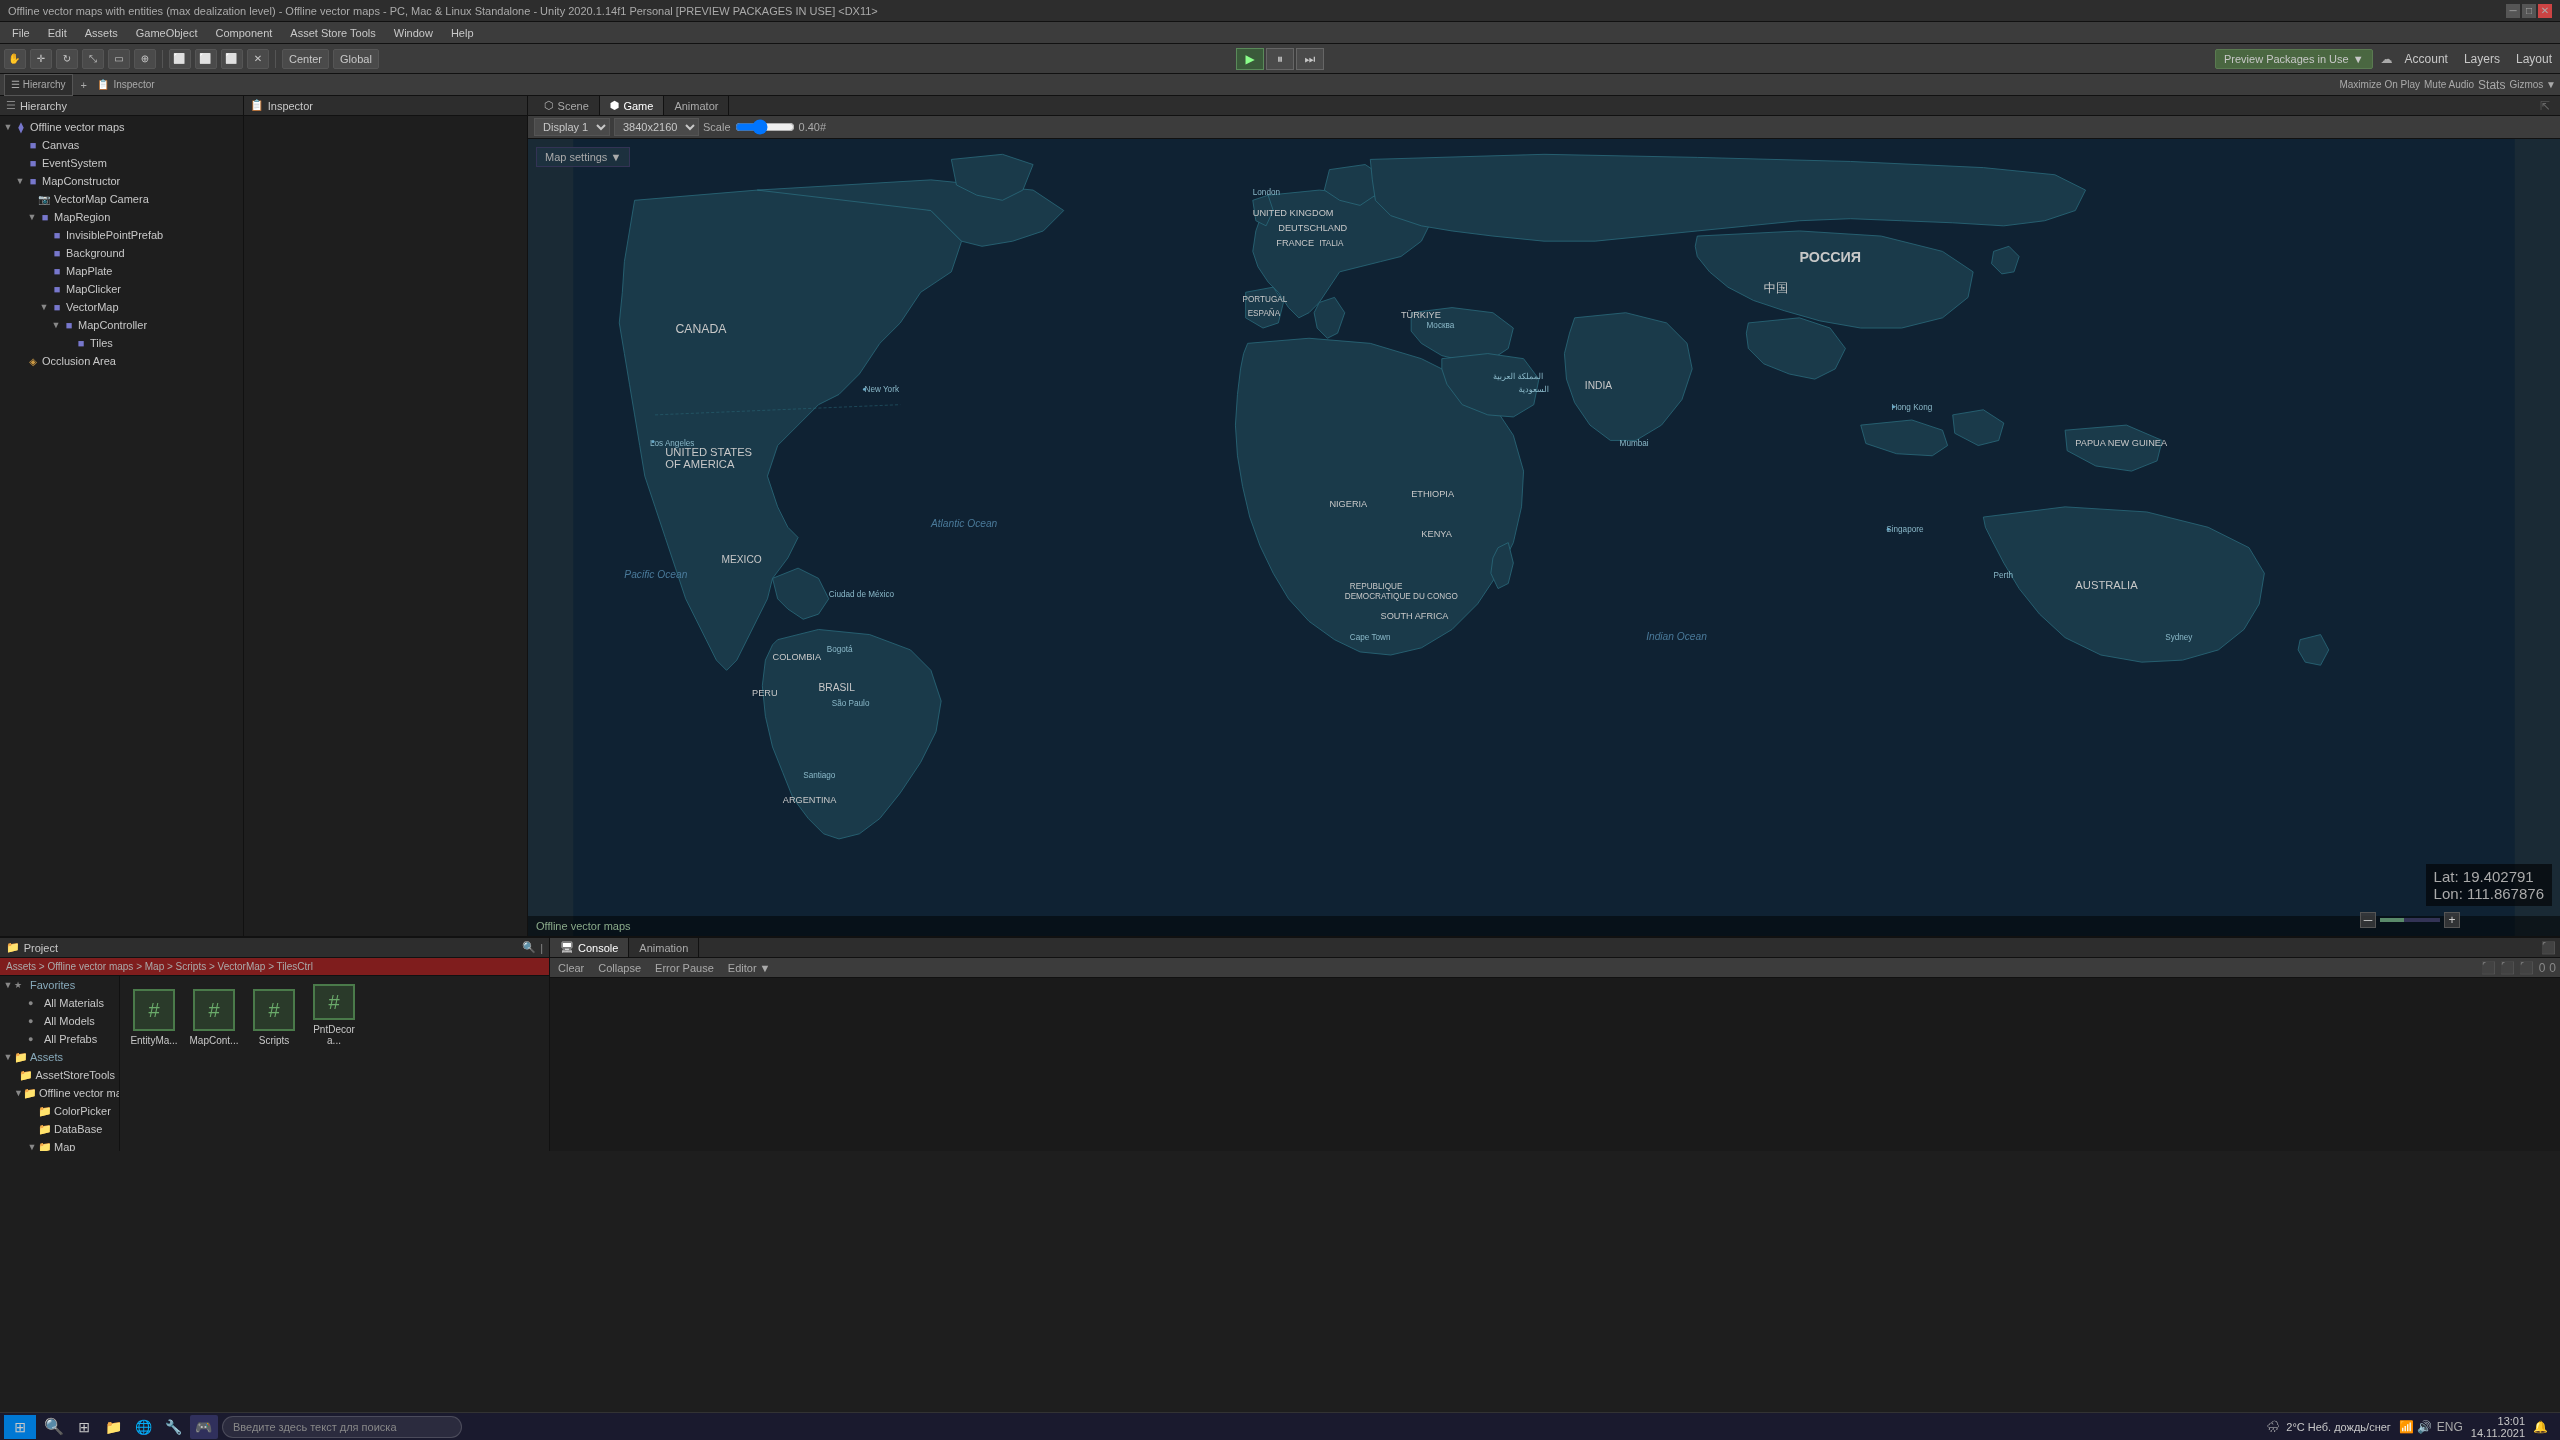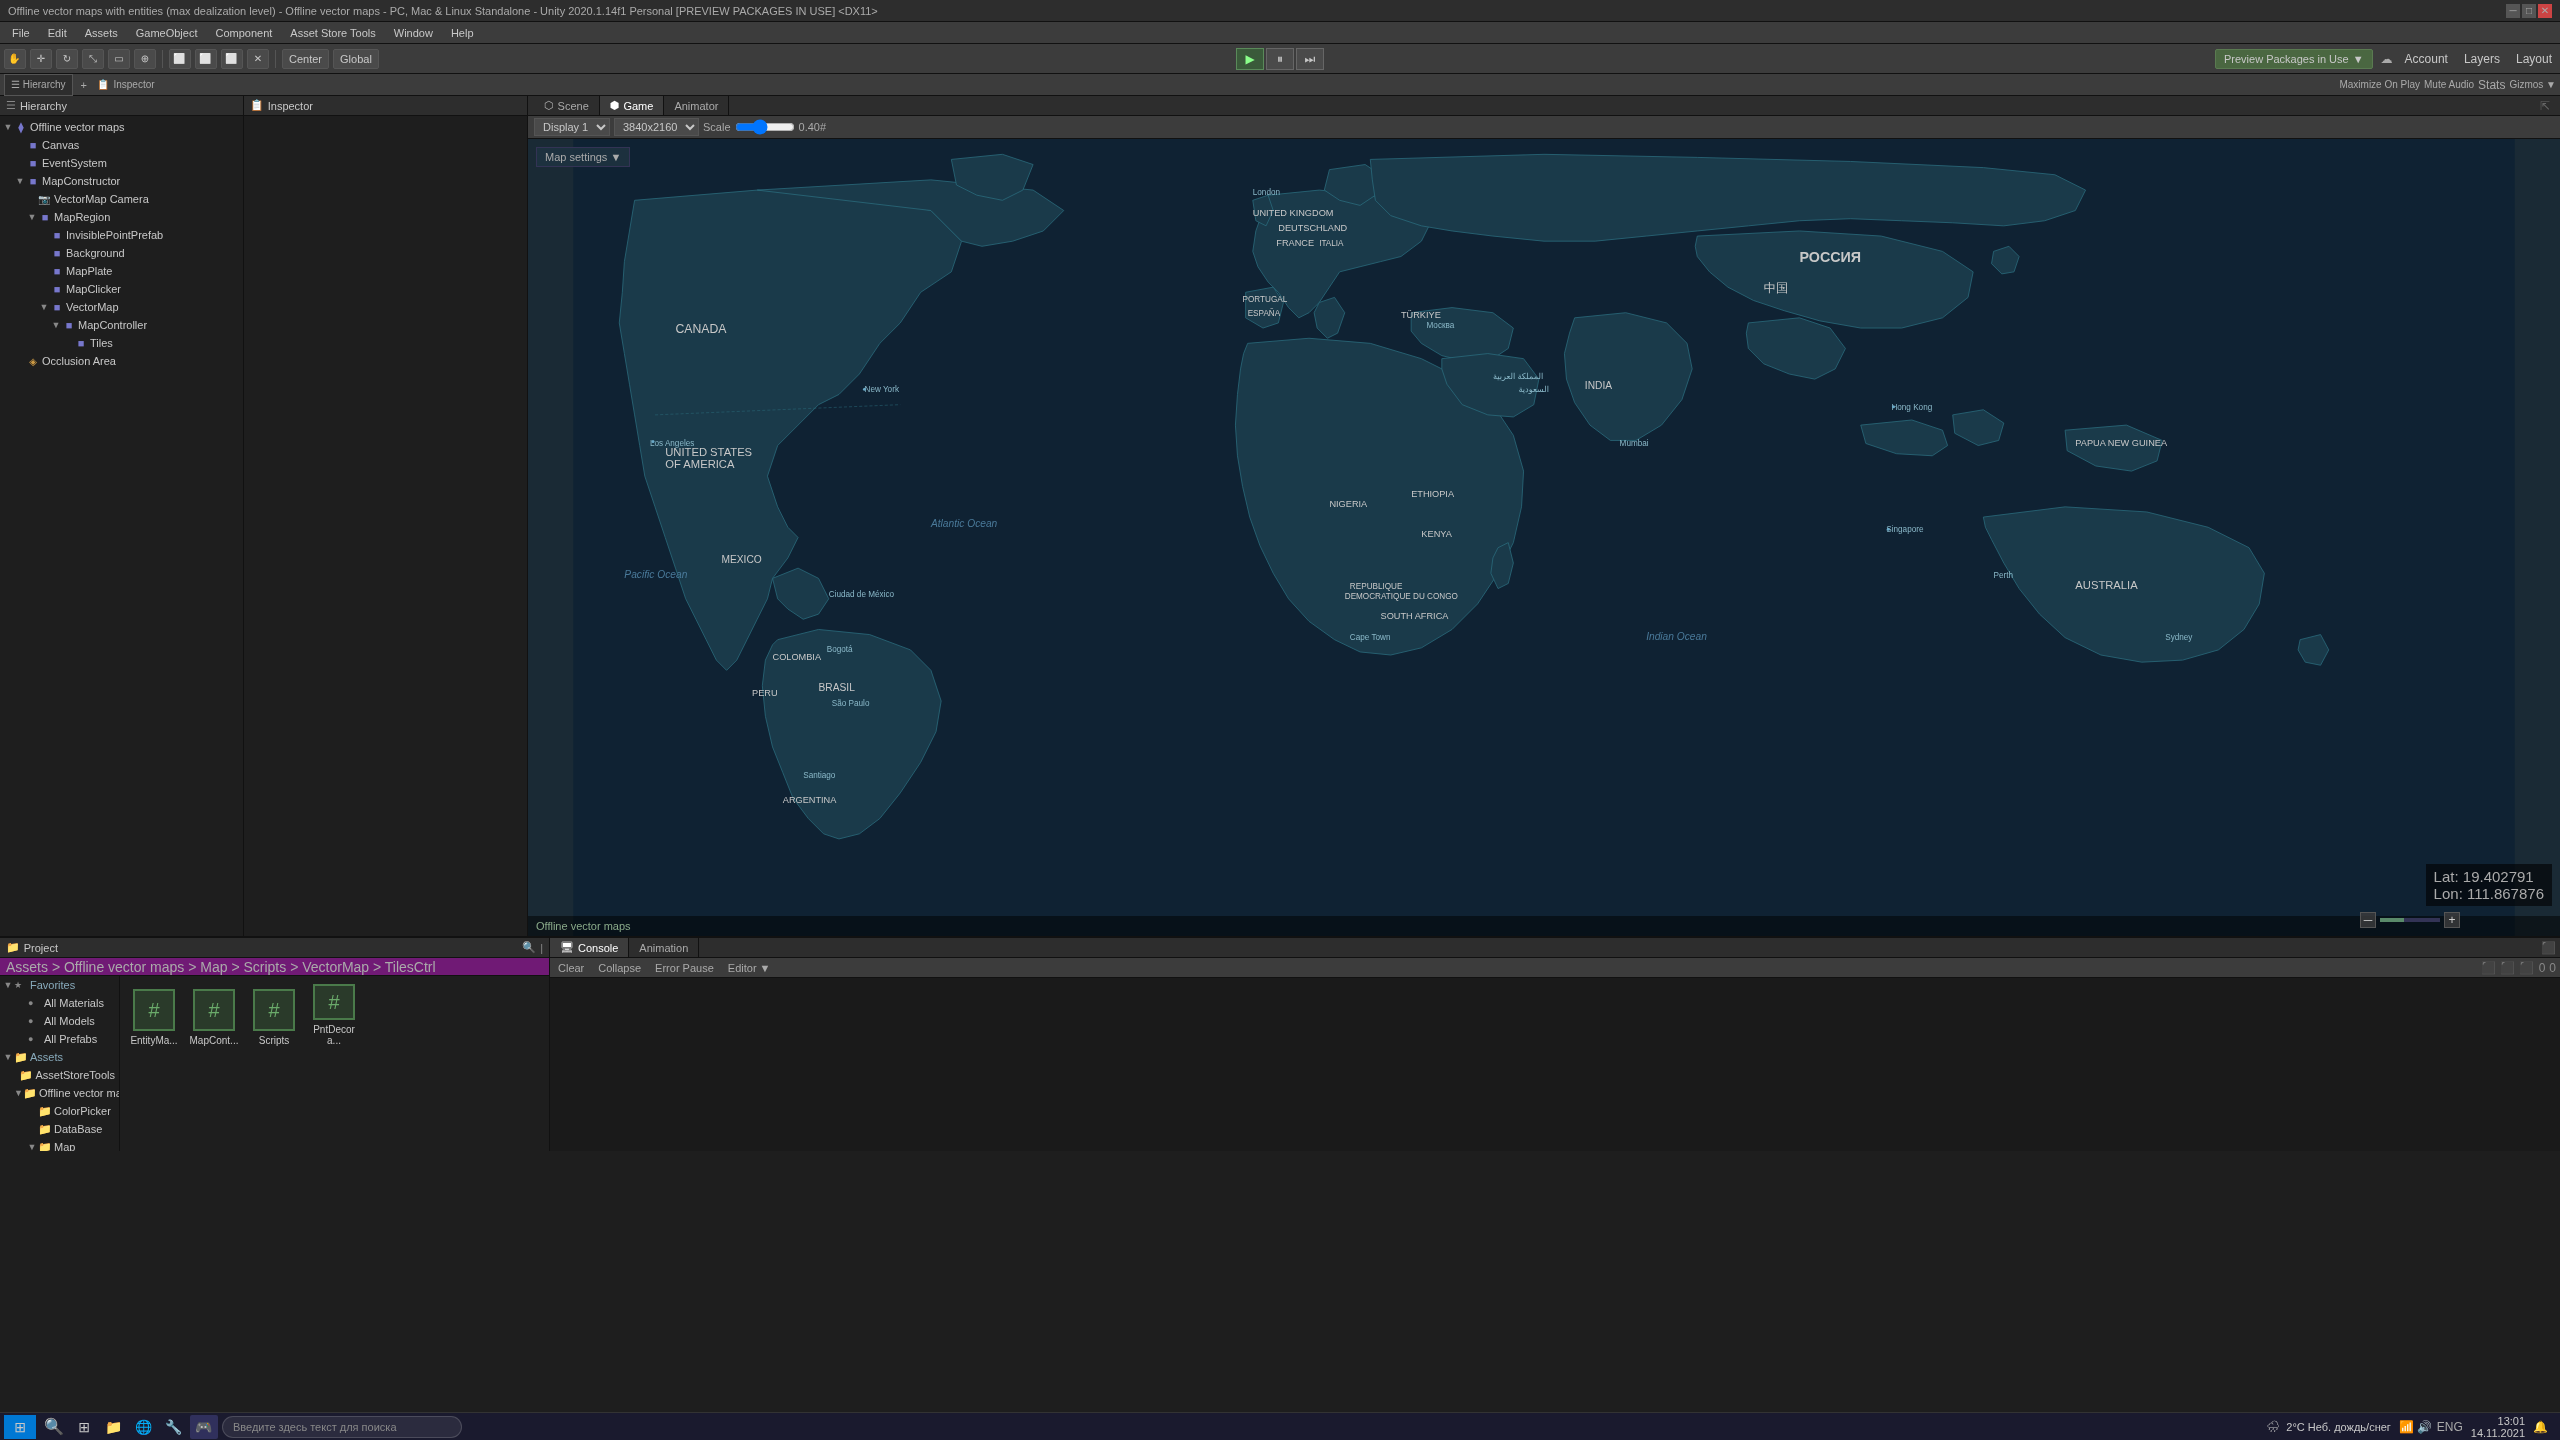--- a/index.html
+++ b/index.html
@@ -886,21 +886,21 @@
 
     <div class="panel-header">
       <span style="color:#888;">📁</span>
       <span>Project</span>
       <div style="margin-left:auto; display:flex; align-items:center; gap:4px;">
         <span style="color:#888; font-size:11px; cursor:pointer;">🔍</span>
         <span style="color:#888; font-size:11px;">|</span>
       </div>
     </div>
 
-    <div style="background:#701a75; height:18px; display:flex; align-items:center; padding:0 6px; border-bottom:1px solid #111; font-size:14px; color:#aaa;">
+    <div style="background:#7f1d1d; height:18px; display:flex; align-items:center; padding:0 6px; border-bottom:1px solid #111; font-size:10px; color:#aaa;">
       <span>Assets &gt; Offline vector maps &gt; Map &gt; Scripts &gt; VectorMap &gt; TilesCtrl</span>
     </div>
 
     <div class="project-body">
 
       <div class="project-left" style="min-width:120px; max-width:120px; overflow-y:auto; border-right:1px solid #111;">
 
         <div class="project-tree-item" style="padding-left:2px;">
           <span class="pti-arrow">▼</span>
           <span class="pti-icon" style="color:#888; font-size:9px;">★</span>

